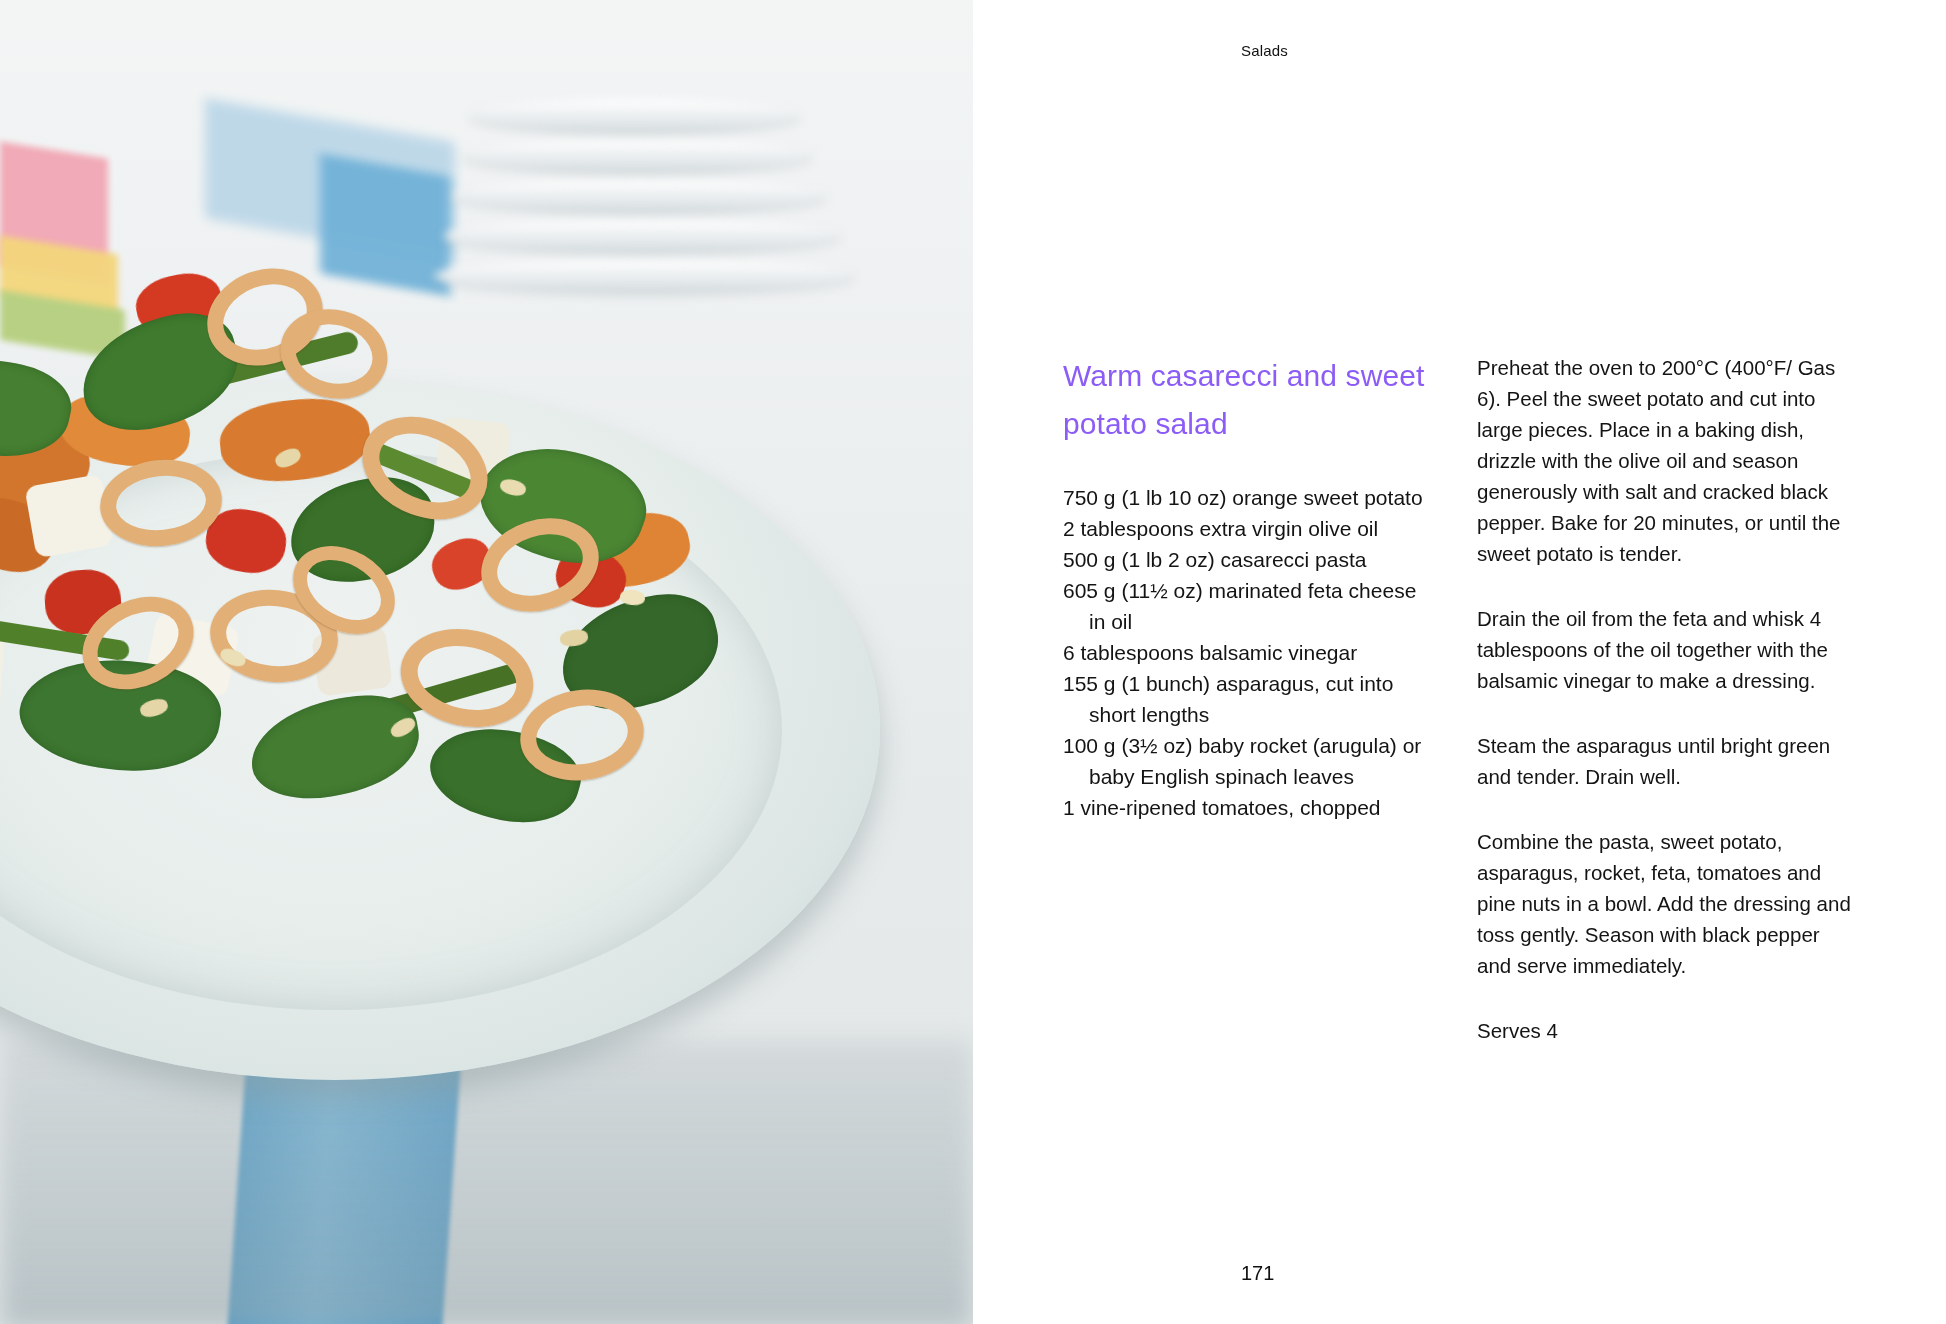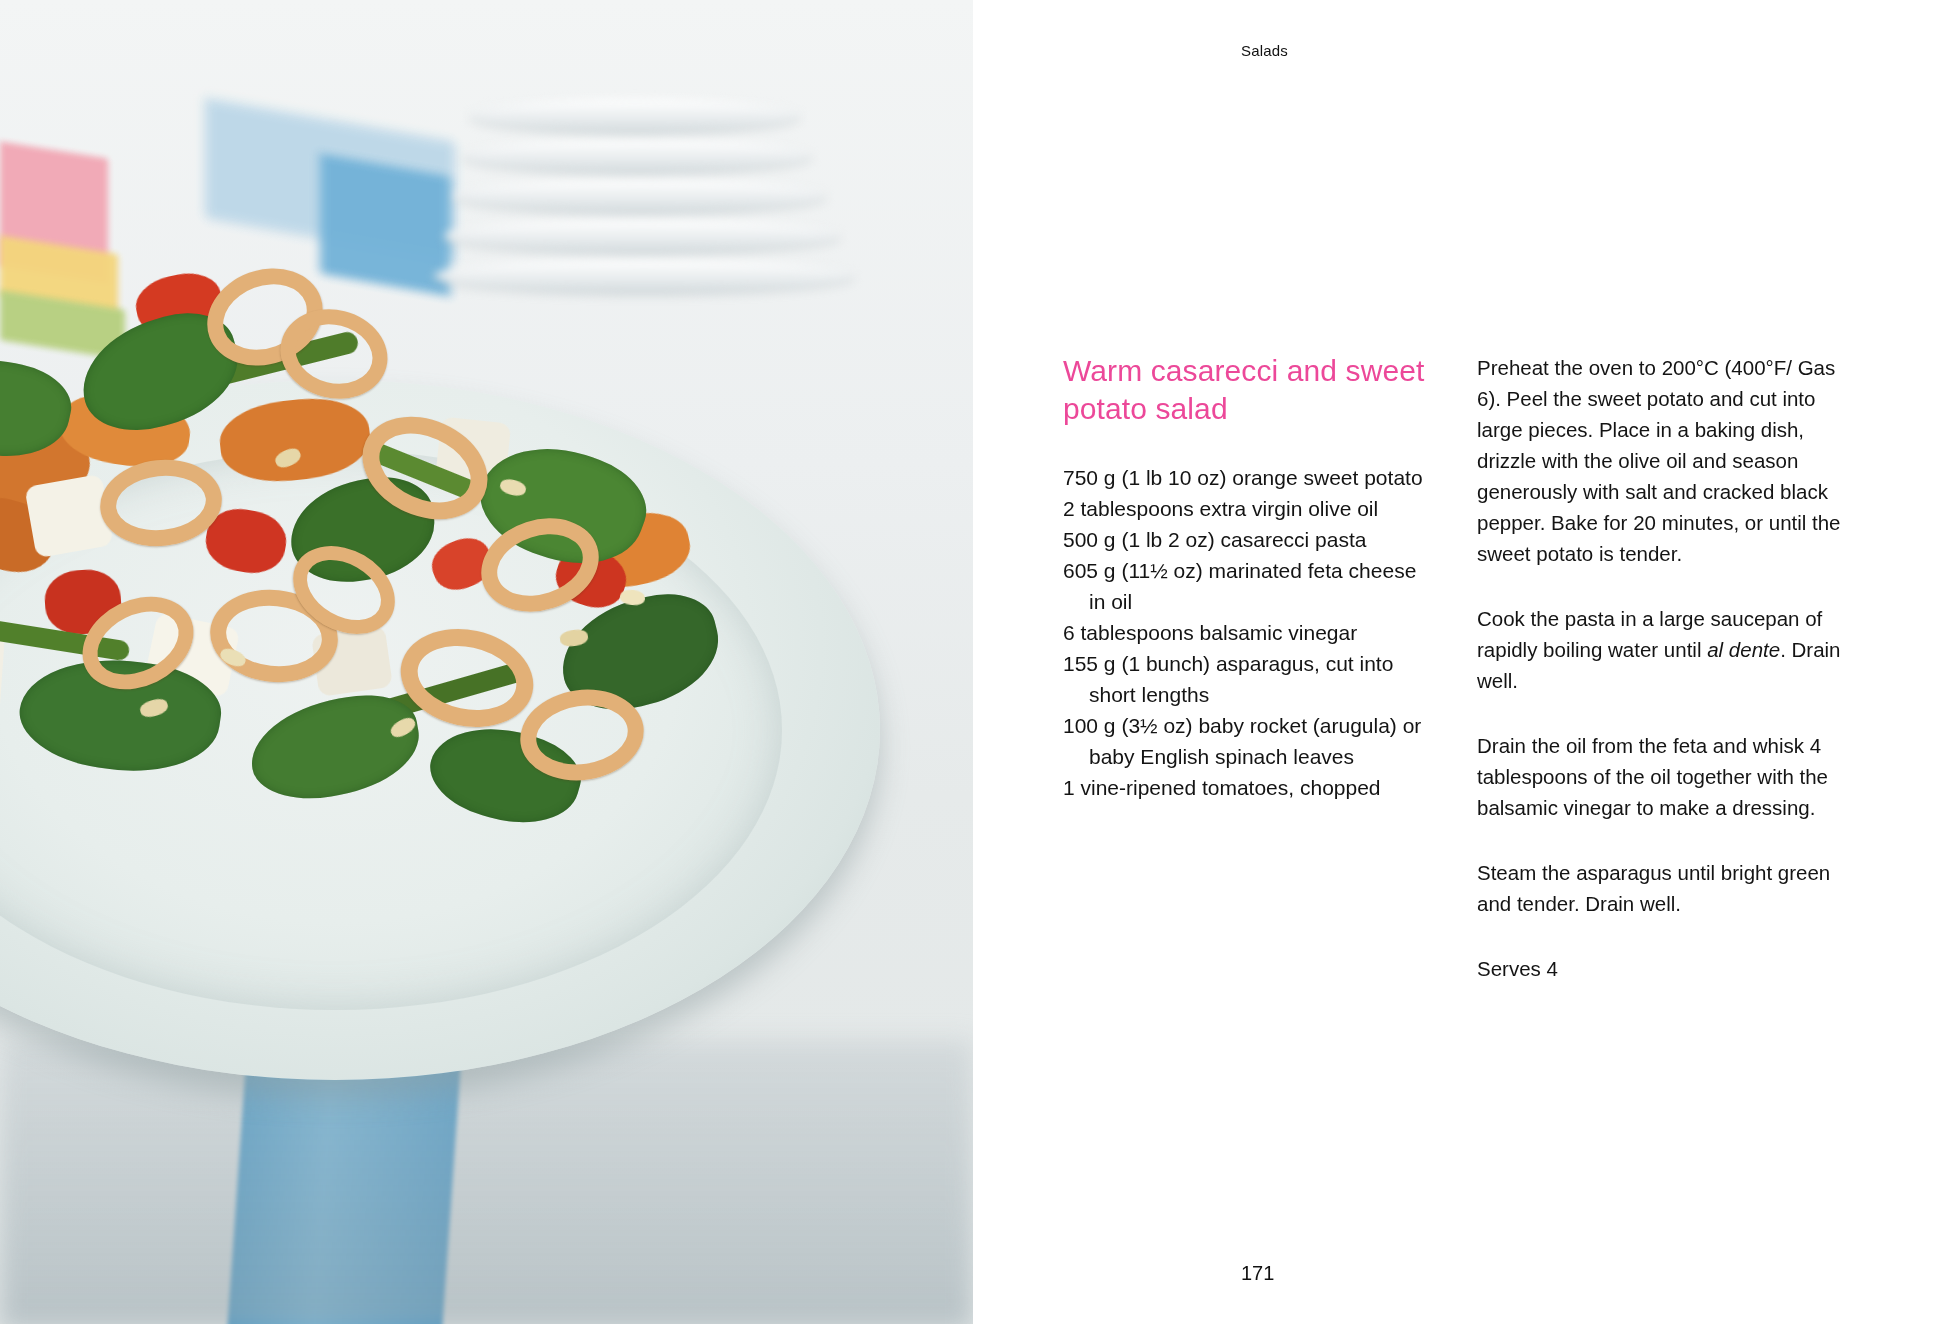--- a/index.html
+++ b/index.html
@@ -156,23 +156,23 @@
     top: 352px;
     width: 820px;
     display: flex;
     gap: 42px;
   }
   .col-left  { width: 372px; }
   .col-right { width: 378px; }
 
   .recipe-title {
     font-size: 30px;
-    line-height: 38px;
+    line-height: 48px;
     font-weight: 400;
-    color: #ec4899;
+    color: #8b5cf6;
     margin: 0 0 34px 0;
     letter-spacing: .1px;
   }
   .ingredients {
     list-style: none;
     margin: 0;
     padding: 0;
     font-size: 21px;
     line-height: 31px;
     color: #141414;
@@ -304,23 +304,23 @@
           <li>605 g (11½ oz) marinated feta cheese in oil</li>
           <li>6 tablespoons balsamic vinegar</li>
           <li>155 g (1 bunch) asparagus, cut into short lengths</li>
           <li>100 g (3½ oz) baby rocket (arugula) or baby English spinach leaves</li>
           <li>1 vine-ripened tomatoes, chopped</li>
         </ul>
       </div>
 
       <div class="col-right method">
         <p>Preheat the oven to 200°C (400°F/ Gas 6). Peel the sweet potato and cut into large pieces. Place in a baking dish, drizzle with the olive oil and season generously with salt and cracked black pepper. Bake for 20 minutes, or until the sweet potato is tender.</p>
-        <p id="method-step-2">Cook the pasta in a large saucepan of rapidly boiling water until <em>al dente</em>. Drain well.</p>
         <p>Drain the oil from the feta and whisk 4 tablespoons of the oil together with the balsamic vinegar to make a dressing.</p>
         <p>Steam the asparagus until bright green and tender. Drain well.</p>
+        <p>Combine the pasta, sweet potato, asparagus, rocket, feta, tomatoes and pine nuts in a bowl. Add the dressing and toss gently. Season with black pepper and serve immediately.</p>
         <div class="serves">Serves 4</div>
       </div>
 
     </div>
 
     <div class="folio">171</div>
   </div>
 
 </div>
 

